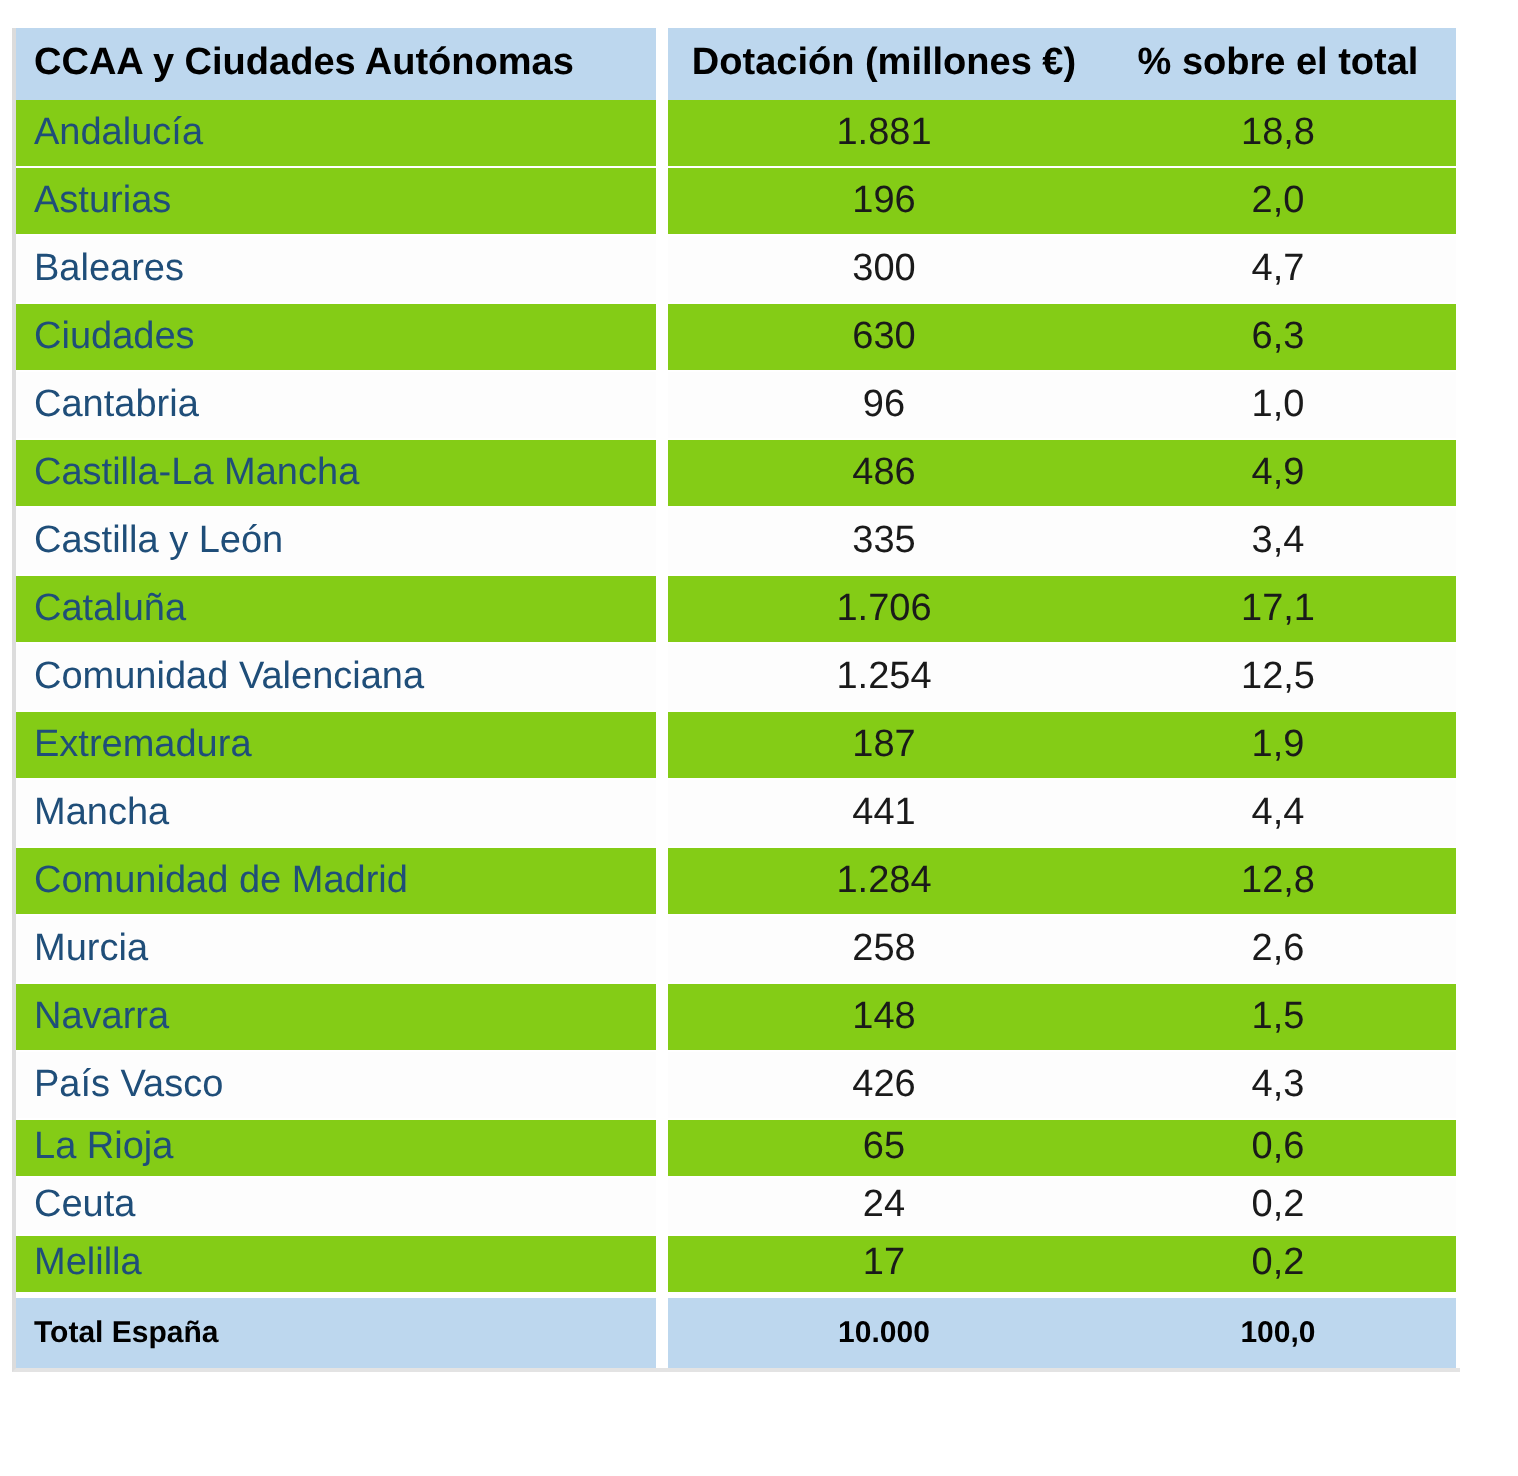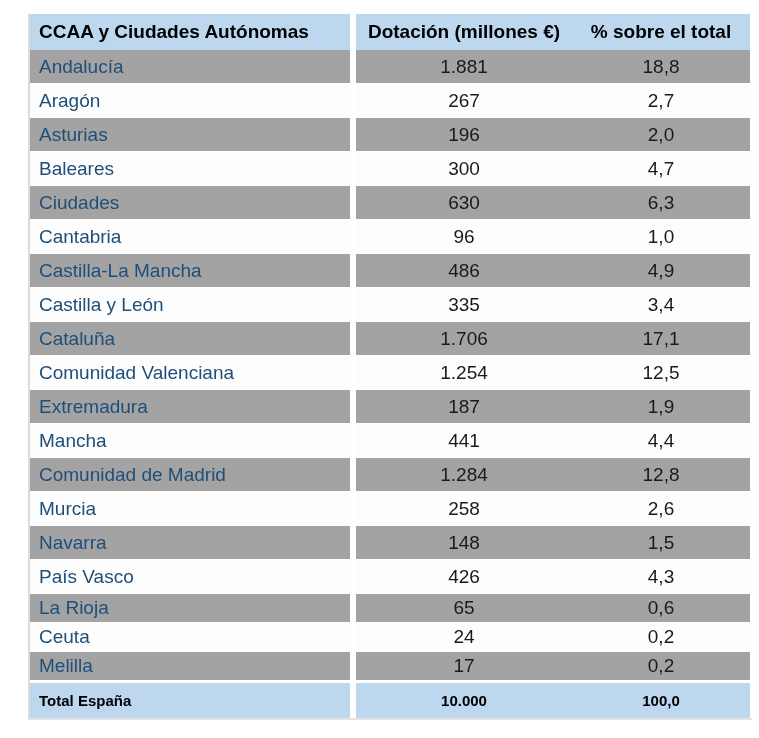--- a/index.html
+++ b/index.html
@@ -10,21 +10,21 @@
   }
   .page {
     position: relative;
     width: 759px;
     height: 738px;
     background: #ffffff;
     overflow: hidden;
   }
   .alloc-table {
     position: absolute;
-    left: 28px;
+    left: 6px;
     top: 14px;
     width: 722px;
     border-left: 2px solid #dcdcdc;
     border-bottom: 2px solid #e3e3e3;
   }
   .row {
     display: flex;
     align-items: stretch;
     box-sizing: border-box;
   }
@@ -60,21 +60,21 @@
   }
   .header-row .cell { background: #BDD7EE; }
   .header-row .col-gap { background: #ffffff; }
   
   .data-row {
     height: 34px;
     font-size: 19px;
     border-bottom: 1px solid #ffffff;
   }
   .data-row.short { height: 29px; }
-  .data-row.green .cell { background: #a3a3a3; }
+  .data-row.green .cell { background: #84cc16; }
   .data-row.white .cell { background: #FDFDFD; }
   .data-row .col-gap { background: #ffffff !important; }
   .region-name { color: #1F4E79; }
   .num { color: #1A1A1A; }
   
   .total-row {
     height: 37px;
     font-weight: bold;
     font-size: 15px;
     color: #000000;
@@ -97,26 +97,20 @@
     </div>
 
     <div id="rows-container">
   <div class="row data-row green">
     <div class="cell col-region region-name">Andalucía</div>
     <div class="col-gap"></div>
     <div class="cell col-dotacion num">1.881</div>
     <div class="cell col-pct num">18,8</div>
   </div>
 
-  <div class="row data-row white">
-    <div class="cell col-region region-name">Aragón</div>
-    <div class="col-gap"></div>
-    <div class="cell col-dotacion num">267</div>
-    <div class="cell col-pct num">2,7</div>
-  </div>
 
   <div class="row data-row green">
     <div class="cell col-region region-name">Asturias</div>
     <div class="col-gap"></div>
     <div class="cell col-dotacion num">196</div>
     <div class="cell col-pct num">2,0</div>
   </div>
 
   <div class="row data-row white">
     <div class="cell col-region region-name">Baleares</div>

